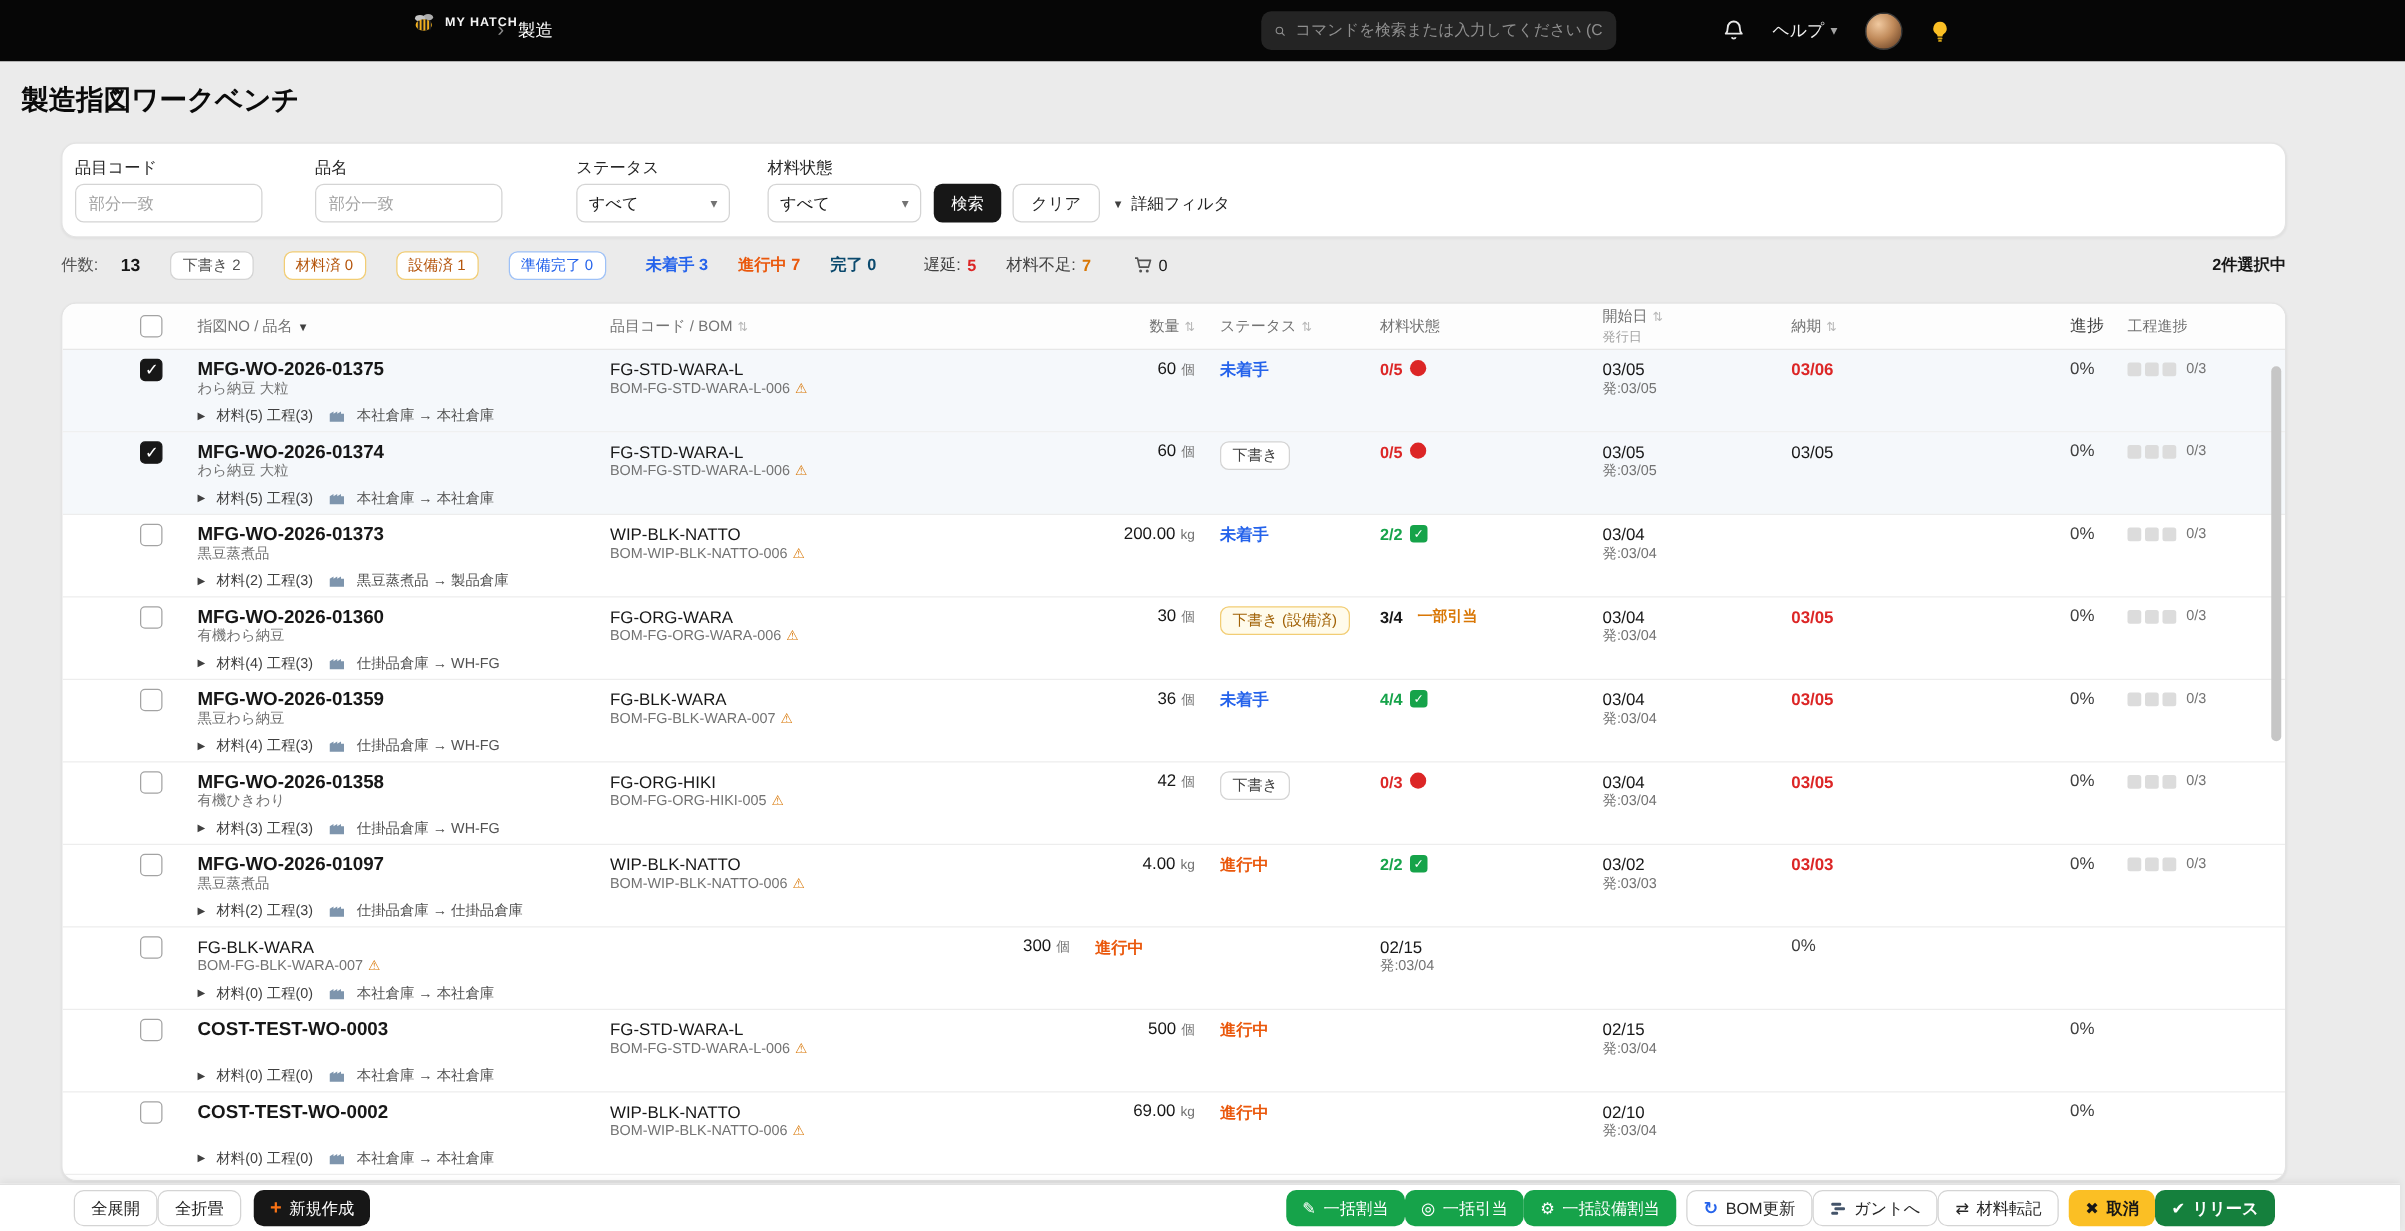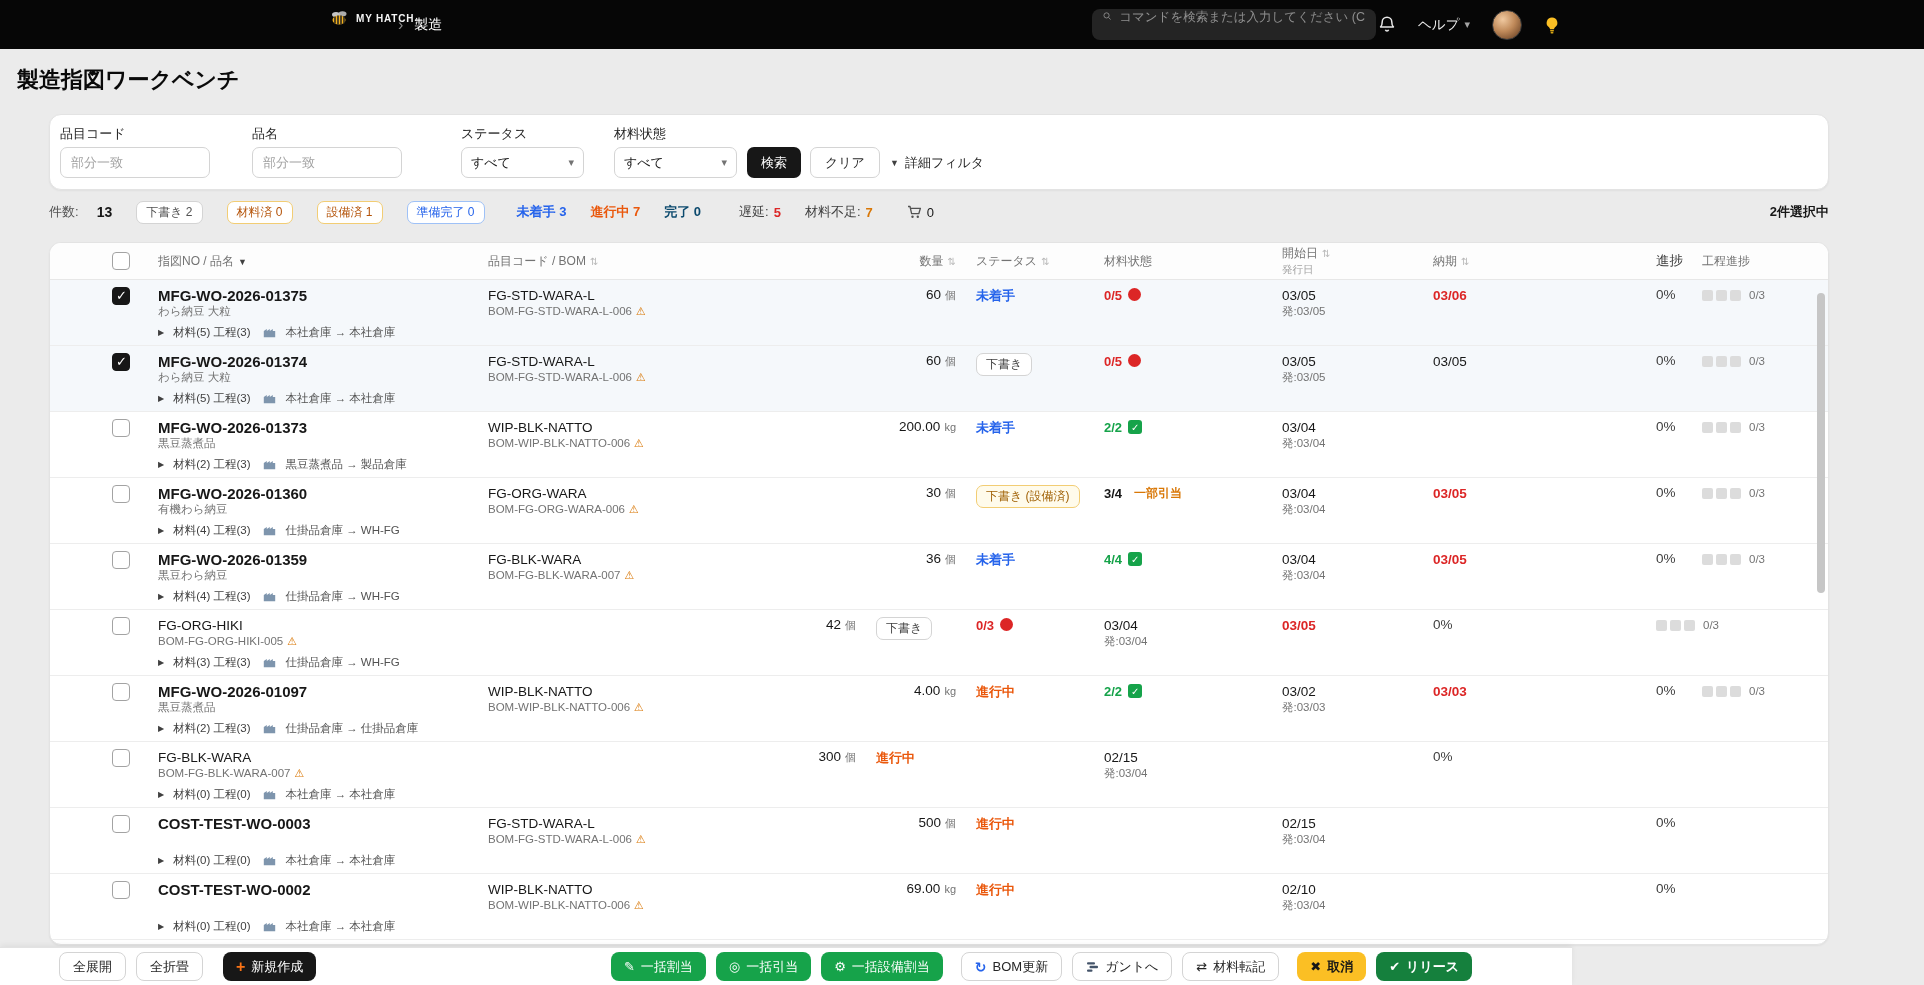--- a/index.html
+++ b/index.html
@@ -7,22 +7,22 @@
     font-family:"Liberation Sans","DejaVu Sans",sans-serif;color:#171717;font-size:13px}
   button{font-family:inherit;cursor:pointer}
   input{font-family:inherit}
 
   
   .topbar{height:49px;background:#060606;position:relative;color:#fff}
   .tb-logo{position:absolute;left:328px;top:9px;display:flex;align-items:center;gap:6px;cursor:pointer}
   .logo-text{font-size:10px;font-weight:700;letter-spacing:.8px;color:#f5f5f5}
   .tb-crumb{position:absolute;left:398px;top:0;height:49px;display:flex;align-items:center;gap:11px;font-size:14px}
   .crumb-sep{color:#8a8a8a;font-size:16px}
-  .tb-search{position:absolute;left:1092px;top:9px;width:284px;height:31px;background:#242424;border-radius:8px;
-    display:flex;gap:8px;padding:0 11px;color:#8f8f8f;font-size:12.5px;cursor:text;overflow:hidden;white-space:nowrap}
+  .tb-search{position:absolute;left:1009px;top:9px;width:284px;height:31px;background:#242424;border-radius:8px;
+    display:flex;align-items:center;gap:8px;padding:0 11px;color:#8f8f8f;font-size:12.5px;cursor:text;overflow:hidden;white-space:nowrap}
   .tb-right{position:absolute;left:1378px;top:0;height:49px;display:flex;align-items:center;gap:22px}
   .help{display:flex;align-items:center;gap:5px;font-size:13.5px;color:#f0f0f0;cursor:pointer}
   .help .caret{color:#a3a3a3;font-size:11px}
   .avatar{width:30px;height:30px;border-radius:50%;border:1px solid #3a3a3a;cursor:pointer;
     background:radial-gradient(circle at 35% 30%,#f0c9a0 0%,#c08a5a 45%,#6b4326 90%)}
   .icon-btn{display:flex;align-items:center;cursor:pointer}
 
   
   .page-title{margin:16px 0 0 17px;font-size:22px;font-weight:700;color:#0a0a0a}
 
@@ -120,22 +120,22 @@
   .seg{display:inline-block;width:11px;height:11px;border-radius:2px;background:#dcdcdc}
   .proc-v{font-size:11.5px;color:#737373;margin-left:5px}
   .sub-row{height:25px;display:flex;align-items:center;padding-left:108px;gap:9px}
   .expander{font-size:8px;color:#404040;cursor:pointer}
   .detail-sum{font-size:11.5px;color:#404040;white-space:nowrap}
   .fac{margin-left:4px}
   .detail-route{font-size:11.5px;color:#525252;white-space:nowrap}
   .vscroll{position:absolute;right:3px;top:50px;width:8px;height:300px;background:#c6c6c6;border-radius:4px;cursor:grab}
 
   
-  .footer{position:fixed;left:0;bottom:0;width:1572px;height:38px;background:#fff;border-top:1px solid #e2e2e2;
-    display:flex;align-items:center;gap:10px;padding:0 100px 0 59px;box-shadow:0 -2px 6px rgba(0,0,0,.06)}
+  .footer{position:fixed;left:0;bottom:0;width:1920px;height:38px;background:#fff;border-top:1px solid #e2e2e2;
+    display:flex;align-items:center;gap:0;padding:0 100px 0 59px;box-shadow:0 -2px 6px rgba(0,0,0,.06)}
   .btn{height:29px;display:inline-flex;align-items:center;gap:6px;padding:0 13px;border-radius:8px;font-size:13px;border:none;white-space:nowrap}
   .btn.light{background:#fff;border:1px solid #d4d4d4;color:#262626}
   .btn.dark{background:#171717;color:#fff;margin-left:10px}
   .btn.green{background:#16a34a;color:#fff}
   .btn.yellow{background:#fbbf24;color:#171717;font-weight:600}
   .btn.release{background:#15803d;color:#fff;font-weight:600}
   .btn .b-ic{font-size:13px}
   .btn .b-ic.blue{color:#2563eb;font-weight:700;font-size:14px}
   .btn .plus{color:#f97316;font-weight:700;font-size:16px;line-height:1}
   .gap-l{margin-left:8px}
@@ -486,20 +486,24 @@
       <svg class="fac" width="13" height="11" viewBox="0 0 13 11">
           <path d="M0.8 10.3V3.9l3-1.8v1.8l3-1.8v1.8l3-1.8v1.8h2.4v6.4z" fill="#7e95ad"></path>
         </svg>
       <span class="detail-route">仕掛品倉庫 → WH-FG</span>
     </div>
   </div>
 
   <div class="row-group" data-selected="false">
     <div class="main-row grid">
       <div class="cell c-check"><span class="cb" data-checked="false"></span></div>
+      <div class="cell c-order">
+          <div class="order-no">MFG-WO-2026-01358</div>
+          <div class="muted-sm">有機ひきわり</div>
+        </div>
       <div class="cell c-code">
           <div class="code-v">FG-ORG-HIKI</div>
           <div class="muted-sm bom-line">
             <span>BOM-FG-ORG-HIKI-005</span>
             <span class="warn-ic" data-show="true">⚠</span>
           </div>
         </div>
       <div class="cell c-qty"><span class="qty-v">42</span><span class="qty-u">個</span></div>
       <div class="cell c-status"><span class="status" data-variant="badge-gray">下書き</span></div>
       <div class="cell c-mat">

